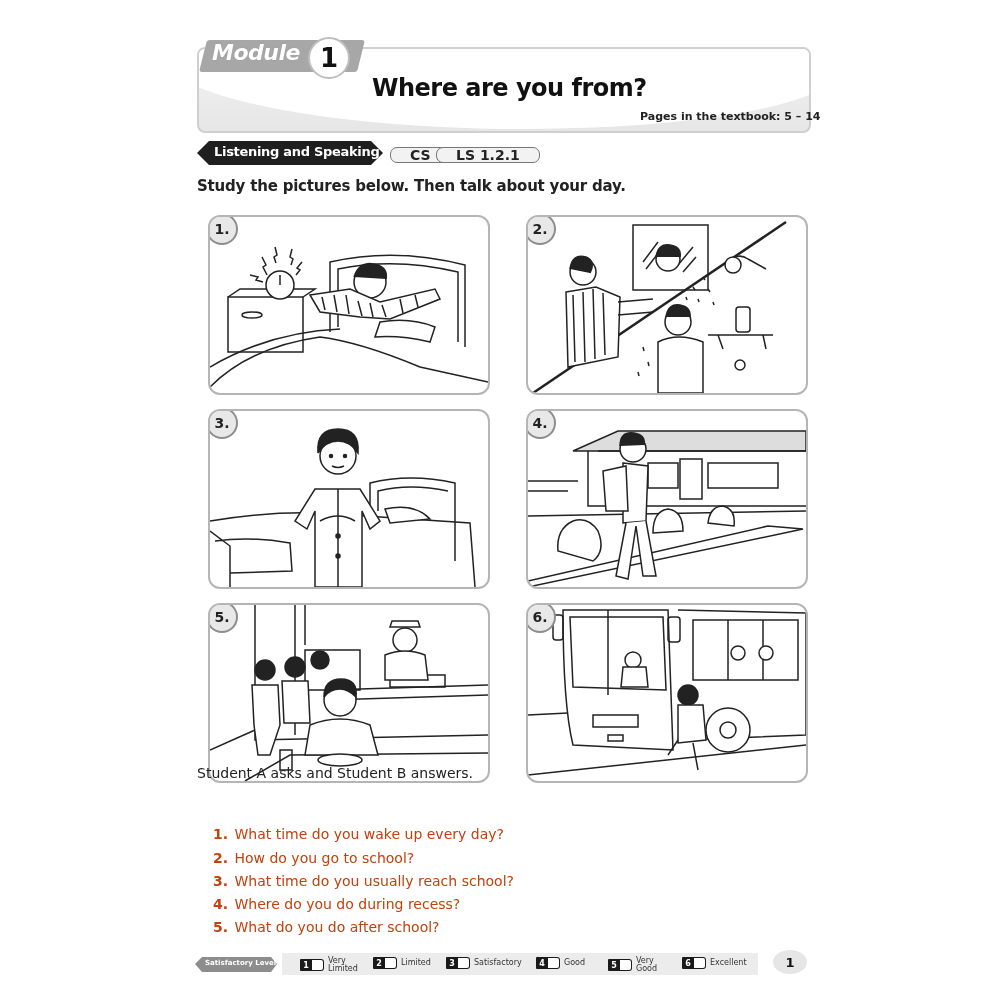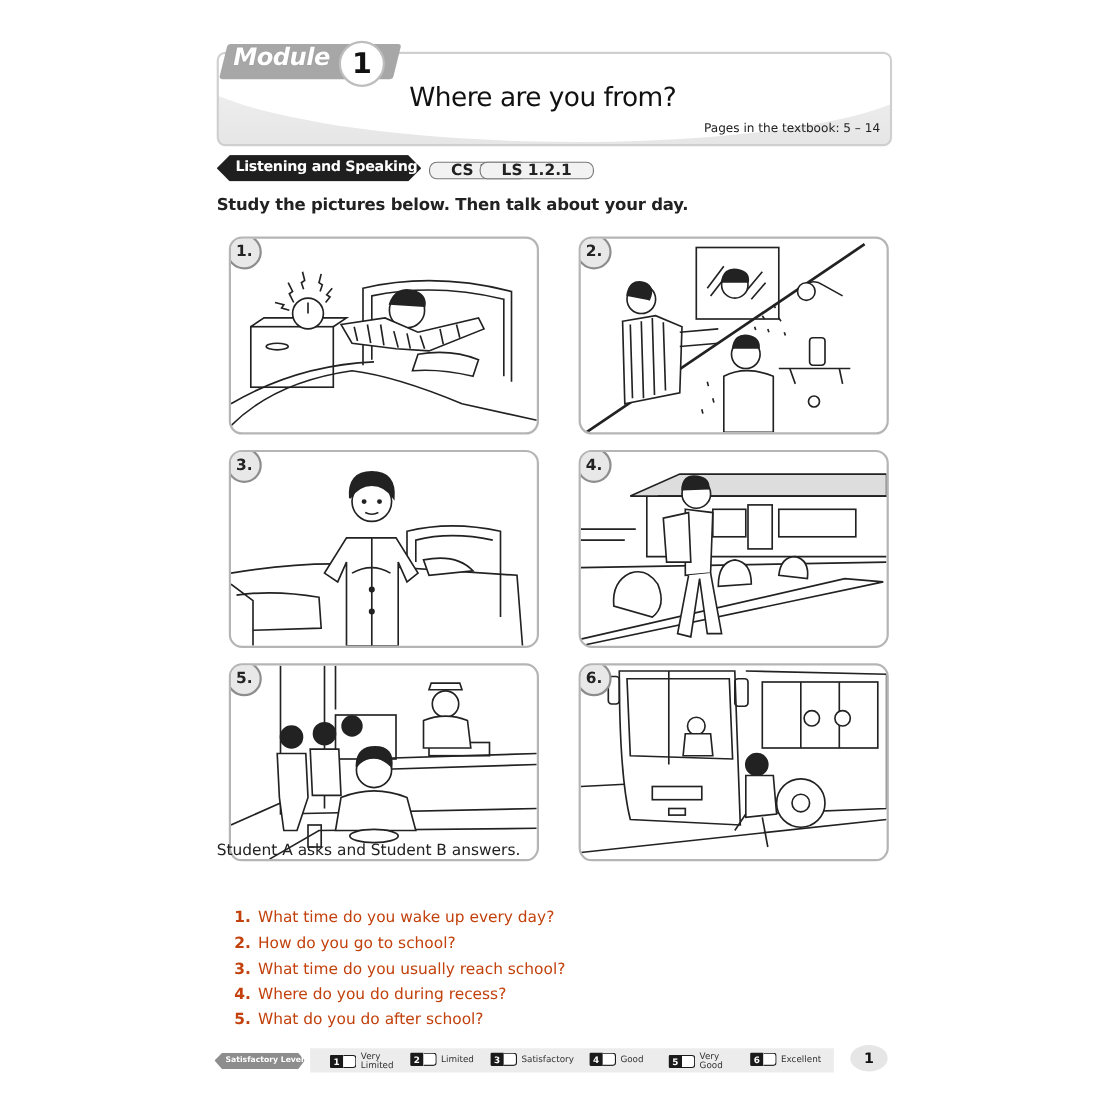--- a/index.html
+++ b/index.html
@@ -5,22 +5,22 @@
   html, body { margin:0; padding:0; }
   body { width:1000px; height:1000px; background:#ffffff; position:relative; font-family:"DejaVu Sans", sans-serif; color:#231f20; overflow:hidden; }
   .abs { position:absolute; }
 
   
   #header { left:197px; top:47px; width:610px; height:82px; border:2px solid #cfcfcf; border-radius:8px; background:linear-gradient(#f3f3f3, #e6e6e6); overflow:hidden; }
   #header .swoosh { position:absolute; left:-40px; top:-30px; width:680px; height:110px; background:#ffffff; border-radius:0 0 60% 70% / 0 0 70% 90%; }
   #module-tab { left:203px; top:40px; width:158px; height:32px; background:#a7a7a7; transform:skewX(-14deg); border-radius:3px; }
   #module-label { left:212px; top:40px; font-family:"DejaVu Sans", sans-serif; font-weight:bold; font-style:italic; font-size:22px; color:#ffffff; letter-spacing:-0.5px; text-shadow:0 0 1px #888; }
   #module-num-circle { left:308px; top:37px; width:38px; height:38px; border-radius:50%; background:#ffffff; border:2px solid #bdbdbd; display:flex; align-items:center; justify-content:center; font-weight:bold; font-size:26px; color:#111; }
-  #page-title { left:372px; top:74px; font-weight:normal; font-size:24px; color:#111; letter-spacing:-0.5px; }
-  #pages-ref { left:640px; top:110px; font-size:11px; font-weight:normal; color:#222; }
+  #page-title { left:372px; top:74px; font-weight:bold; font-size:24px; color:#111; letter-spacing:-0.5px; }
+  #pages-ref { left:640px; top:110px; font-size:11px; font-weight:bold; color:#222; }
 
   
   #section-tag { left:197px; top:141px; width:186px; height:24px; background:#1f1f1f; clip-path:polygon(12px 0, 174px 0, 186px 12px, 174px 24px, 12px 24px, 0 12px); }
   #section-label { left:214px; top:144px; font-size:13px; color:#ffffff; font-weight:bold; letter-spacing:-0.3px; }
   .code-pill { top:147px; height:14px; padding:0 19px; border:1px solid #777; border-radius:7px; background:#f2f2f2; font-size:14px; line-height:14px; font-weight:bold; color:#222; }
 
   #instruction { left:197px; top:177px; font-size:15px; font-weight:bold; color:#222; letter-spacing:-0.2px; }
 
   
   .panel { width:278px; height:176px; border:2px solid #b5b5b5; border-radius:12px; background:#ffffff; overflow:hidden; }

